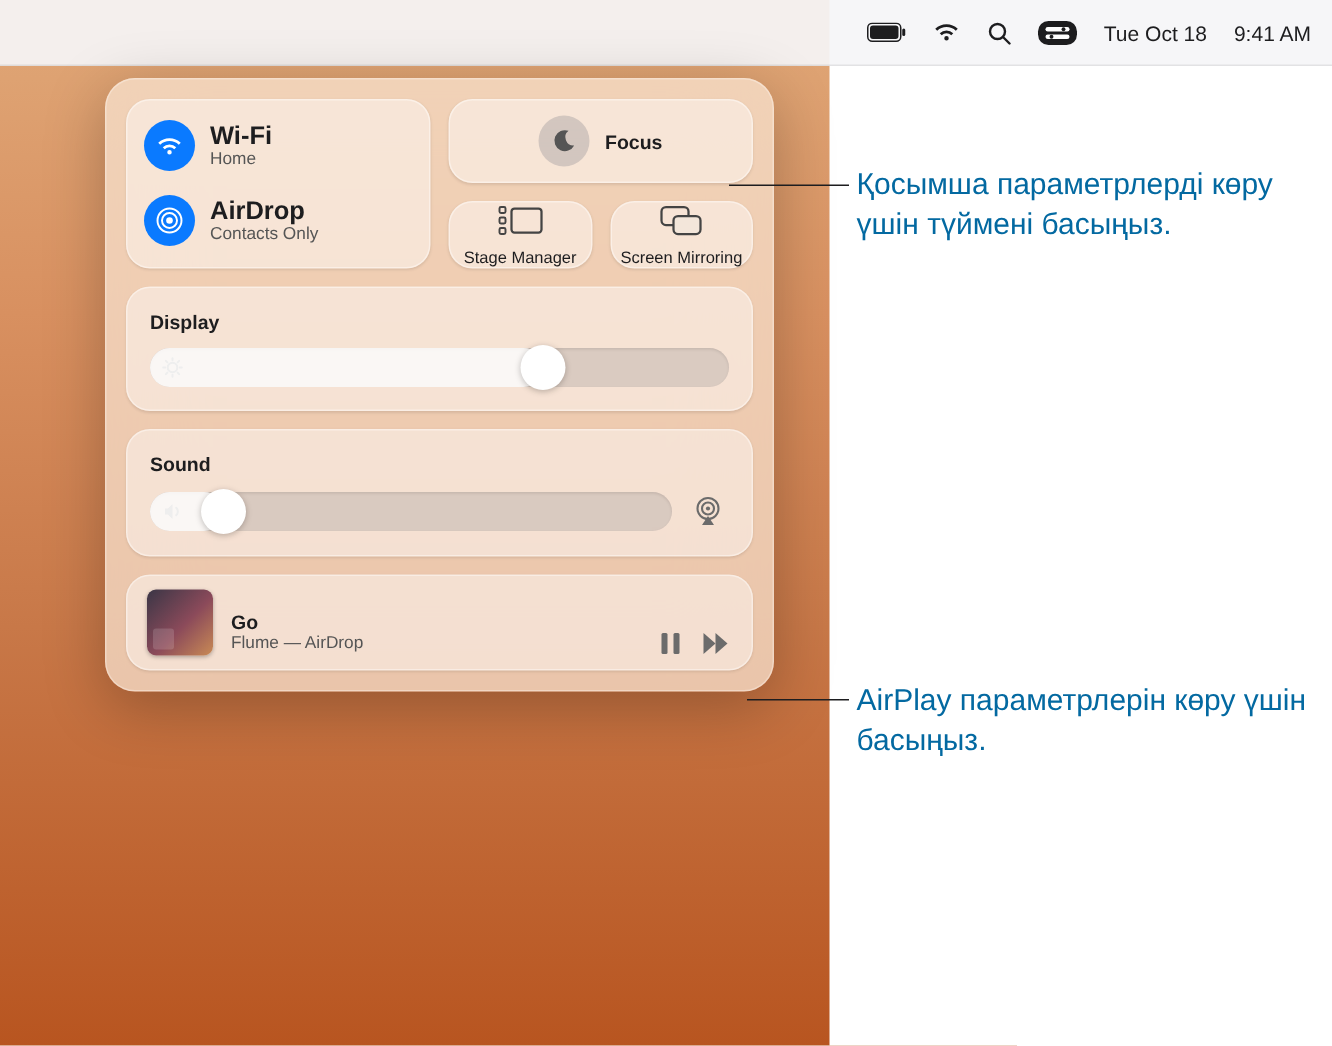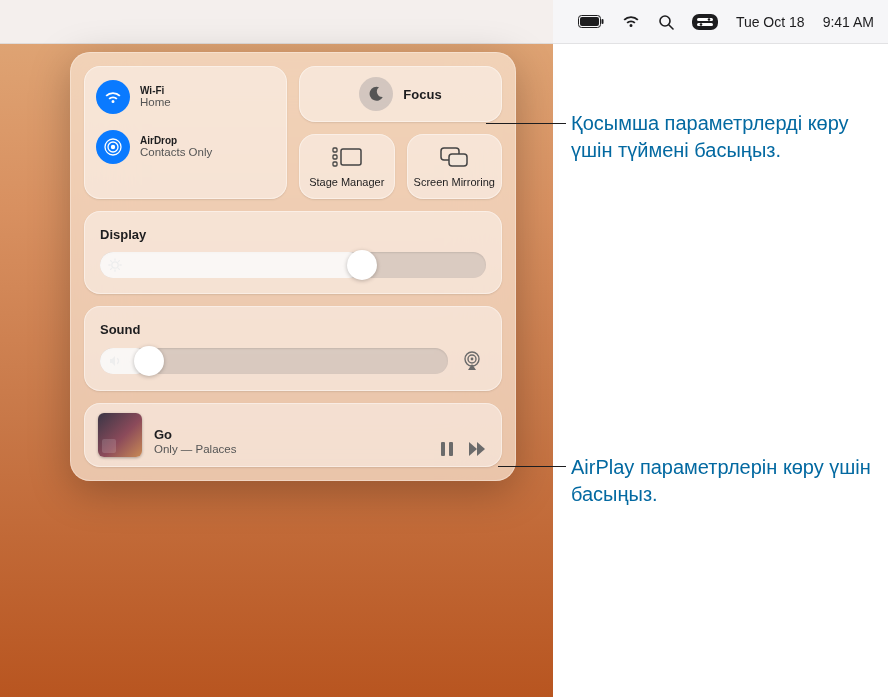--- a/index.html
+++ b/index.html
@@ -81,42 +81,42 @@
     gap: 10px;
   }
   .conn-icon {
     width: 34px; height: 34px;
     border-radius: 50%;
     background: #0a7aff;
     display:flex; align-items:center; justify-content:center;
     flex-shrink: 0;
   }
   .conn-text { display:flex; flex-direction:column; line-height:1.15; }
-  .conn-title { font-size: 10px; font-weight: 600; color:#1d1d1f; }
+  .conn-title { font-size: 17px; font-weight: 600; color:#1d1d1f; }
   .conn-sub   { font-size: 11.5px; color:#555; }
 
   
   .right-col { display:flex; flex-direction:column; gap:12px; }
   .focus-tile {
     padding: 14px 12px;
     display:flex; align-items:center; gap:10px;
     height: 56px;
     justify-content: center;
   }
   .focus-icon {
     width: 34px; height: 34px;
     border-radius: 50%;
     background: rgba(120,120,128,0.28);
     display:flex; align-items:center; justify-content:center;
   }
   .focus-tile .conn-title { font-size:13px; font-weight:600; }
 
   .small-row { display:grid; grid-template-columns:1fr 1fr; gap:12px; flex:1; }
   .small-tile {
-    padding: 10px 6px;
+    padding: 0 6px;
     display:flex; flex-direction:column; align-items:center; justify-content:center;
     gap:6px;
     text-align:center;
   }
   .small-tile .label { font-size: 11px; line-height:1.15; color:#1d1d1f; }
   .small-tile .ic { width:32px; height:26px; display:flex; align-items:center; justify-content:center; }
 
   
   .slider-tile {
     padding: 16px 16px 16px 16px;
@@ -350,21 +350,21 @@
               <path d="M7 20 L11 14 L15 20 Z" fill="#6b6b6b"></path>
             </svg>
         </div>
       </div>
     </div>
 
     <div class="tile np-tile">
       <div class="np-art"></div>
       <div class="np-text">
         <span class="np-title">Go</span>
-        <span class="np-sub">Only — Palaces</span>
+        <span class="np-sub">Flume — AirDrop</span>
       </div>
       <div class="np-ctrls">
         <span>
           <svg width="14" height="16" viewBox="0 0 14 16">
               <rect x="1" y="1" width="4" height="14" rx="1" fill="#6b6b6b"></rect>
               <rect x="9" y="1" width="4" height="14" rx="1" fill="#6b6b6b"></rect>
             </svg>
         </span>
         <span>
           <svg width="20" height="16" viewBox="0 0 20 16">

